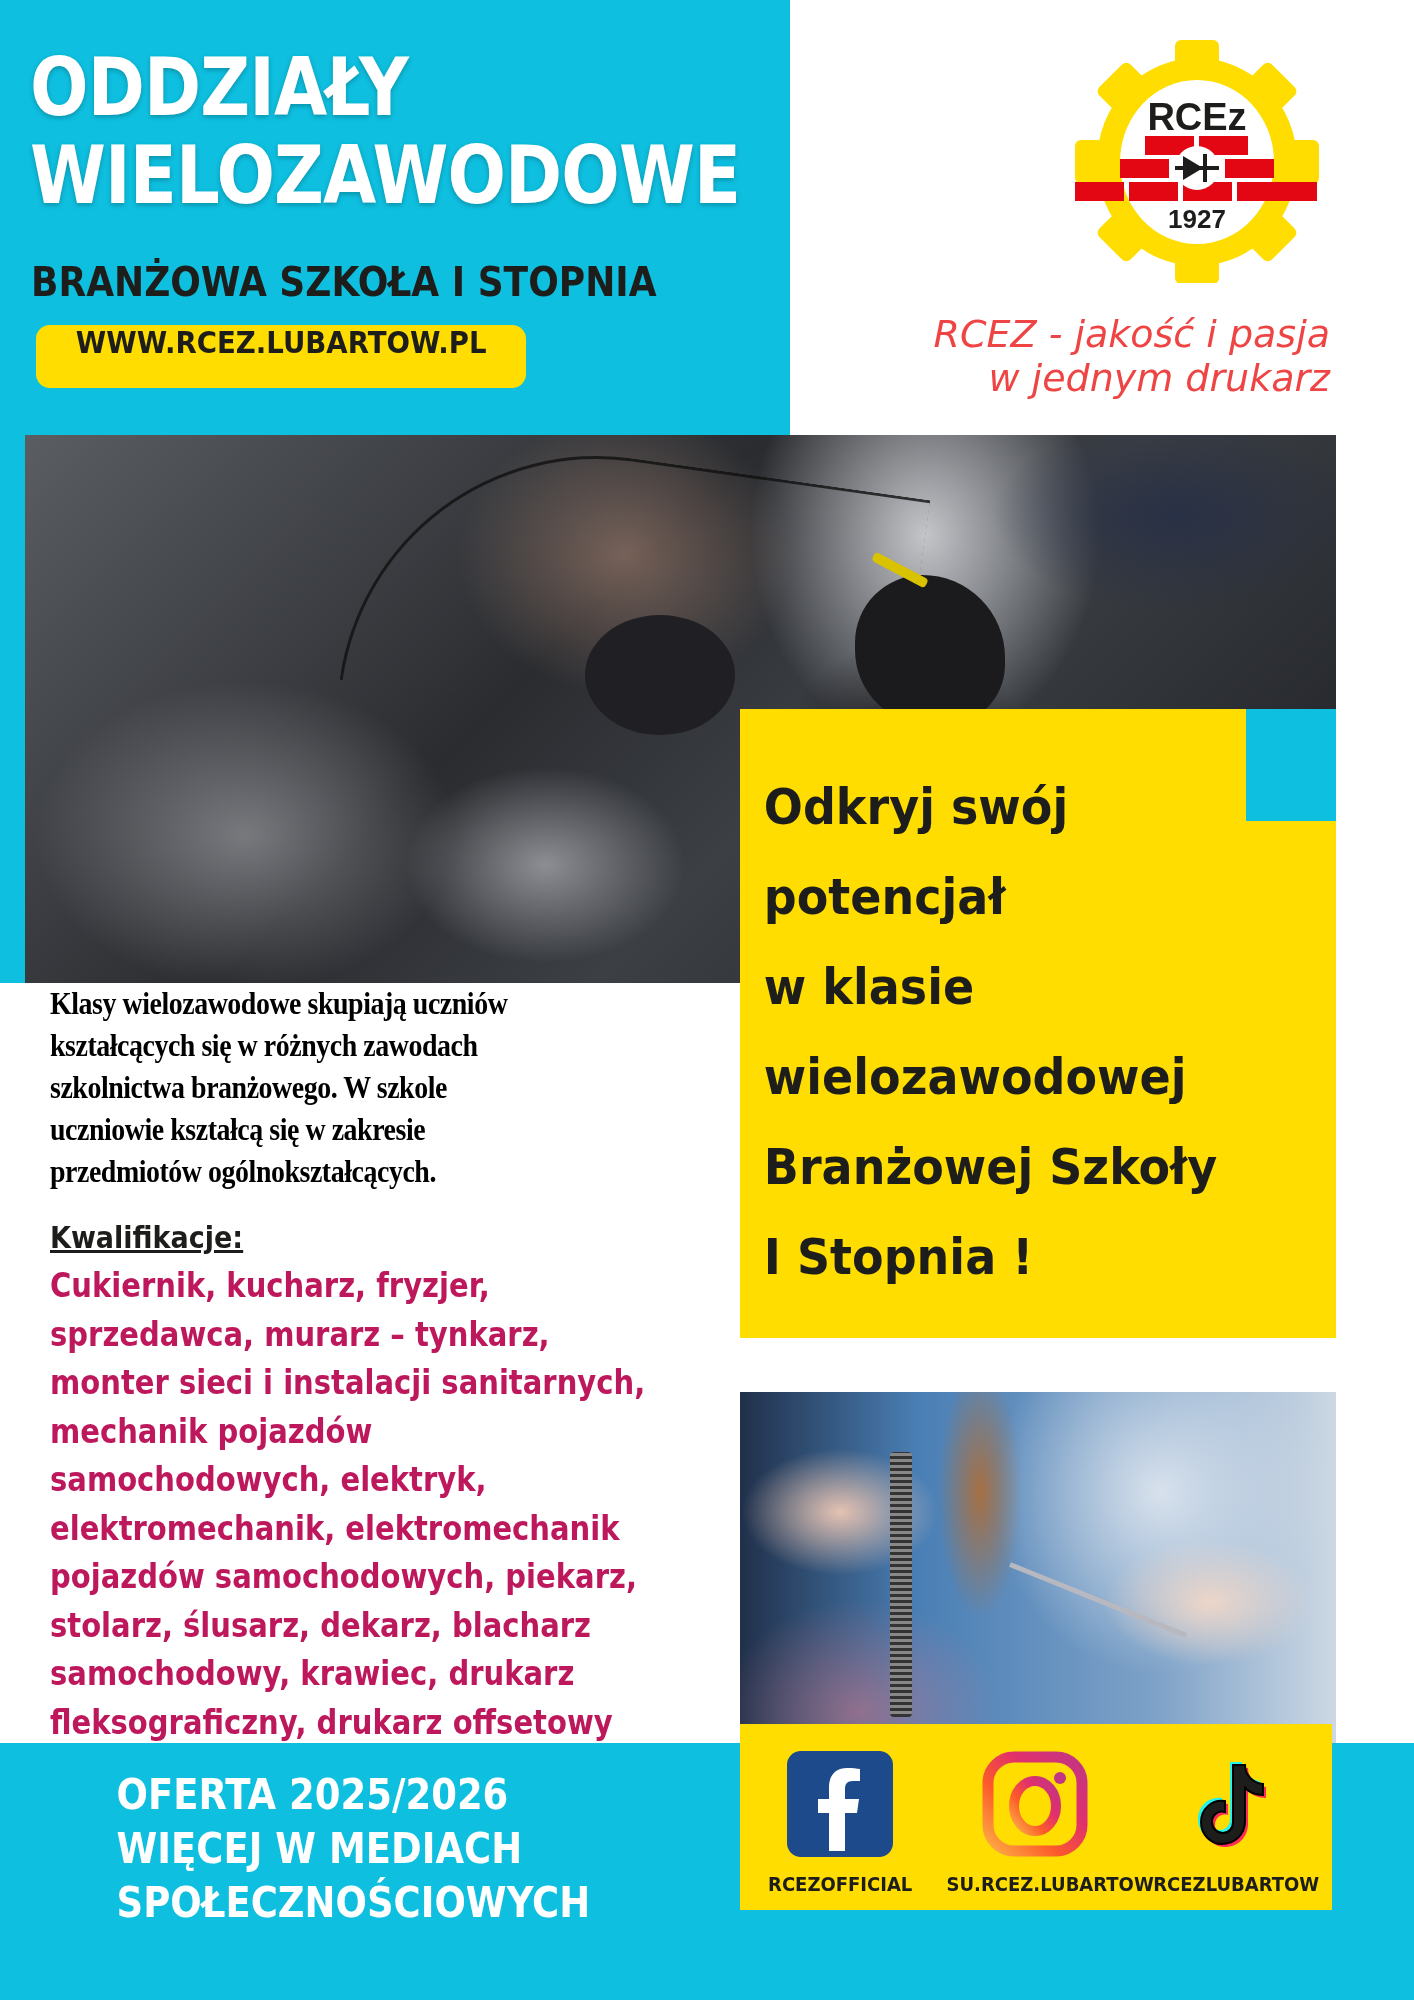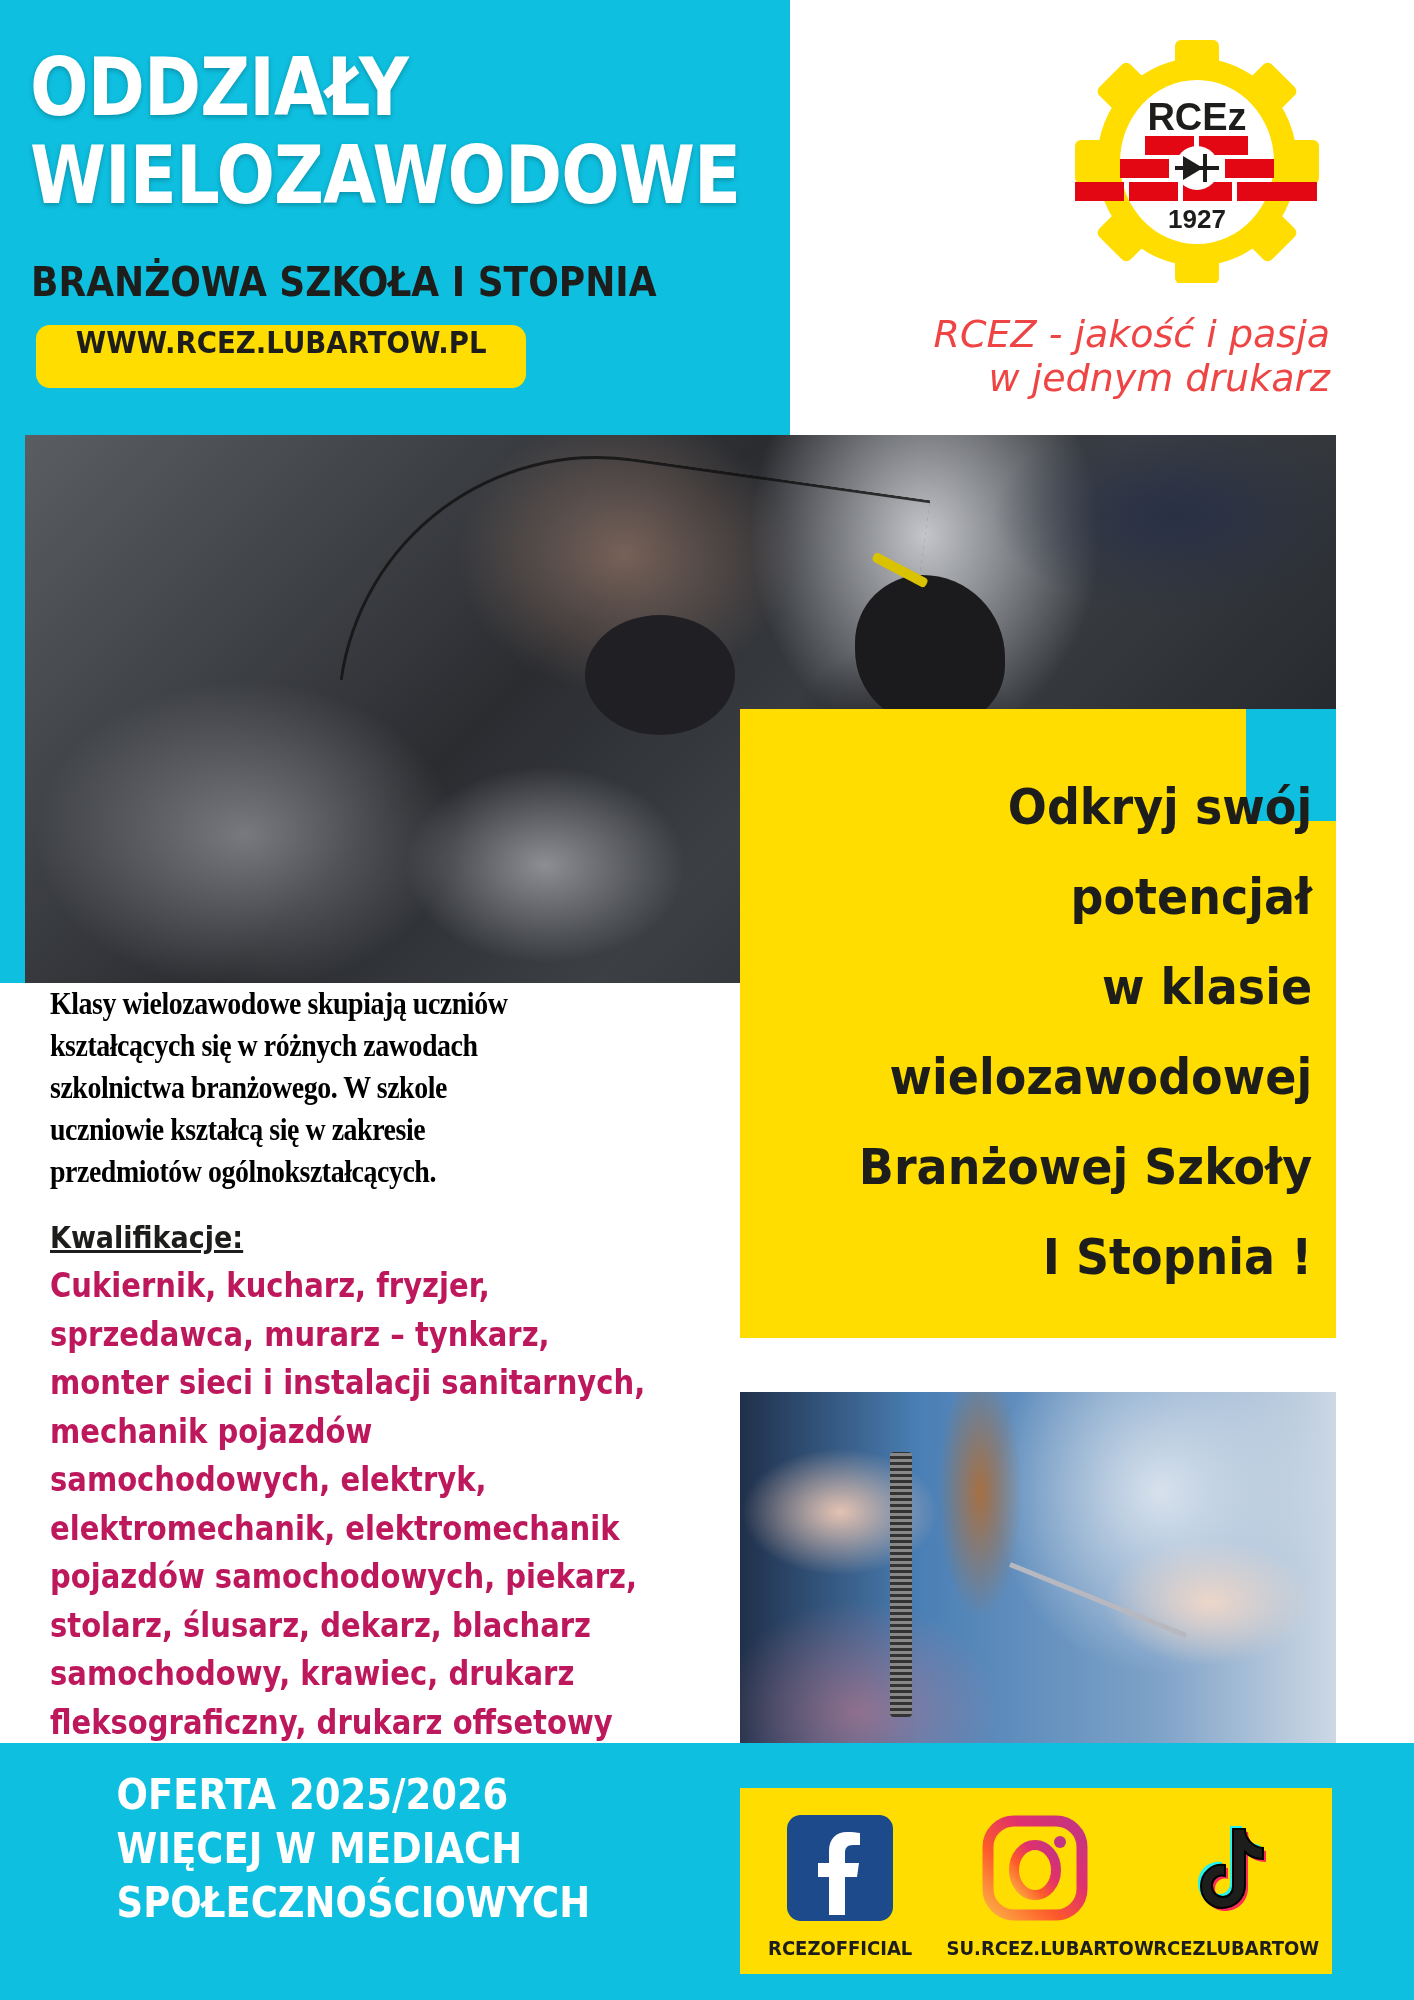--- a/index.html
+++ b/index.html
@@ -51,41 +51,41 @@
       radial-gradient(ellipse 60px 180px at 240px 100px, rgba(170,110,60,0.95), transparent 70%),
       radial-gradient(ellipse 200px 160px at 120px 320px, rgba(200,120,140,0.6), transparent 70%),
       radial-gradient(ellipse 240px 260px at 420px 100px, rgba(225,232,240,0.9), transparent 70%),
       linear-gradient(90deg, #20304a 0%, #4a7fb5 30%, #7ea2c8 70%, #cdd8e4 100%); }
   #hair-photo .comb { position: absolute; left: 150px; top: 60px; width: 22px; height: 265px; background: repeating-linear-gradient(0deg, #333 0 3px, #888 3px 6px); border-radius: 4px; }
   #hair-photo .scissors { position: absolute; left: 270px; top: 170px; width: 190px; height: 5px; background: #b8b8c0; transform: rotate(22deg); transform-origin: left center; }
 
   
   #promo { left: 740px; top: 709px; width: 596px; height: 629px; background: #ffdd00; }
   #promo-accent { left: 1246px; top: 709px; width: 90px; height: 112px; background: #0ebfdf; }
-  #promo-text { left: 740px; top: 762px; width: 596px; text-align: right; font-family: "DejaVu Sans", sans-serif;
+  #promo-text { left: 740px; top: 762px; width: 596px; text-align: left; font-family: "DejaVu Sans", sans-serif;
     font-weight: bold; font-size: 50px; line-height: 90px; color: #1d1d1b; }
   #promo-text span { display: block; transform: scaleX(0.92); }
 
   
   #description { left: 50px; top: 983px; width: 690px; font-family: Liberation Serif, serif; font-weight: bold;
     font-size: 31px; line-height: 42px; color: #000000; letter-spacing: -0.5px; }
   #description span { display: block; white-space: nowrap; transform: scaleX(0.9); transform-origin: left top; }
   #qual-label { left: 50px; top: 1220px; font-family: "DejaVu Sans", sans-serif; font-weight: bold; font-size: 30px;
     text-decoration: underline; color: #1d1d1b; transform: scaleX(0.9); transform-origin: left top; }
   #qual-list { left: 50px; top: 1262px; width: 690px; font-family: "DejaVu Sans", sans-serif; font-weight: bold;
     font-size: 33px; line-height: 48.5px; color: #be185d; }
   #qual-list span { display: block; white-space: nowrap; transform: scaleX(0.88); transform-origin: left top; }
 
   
   #bottom-band { left: 0; top: 1743px; width: 1414px; height: 257px; background: #0ebfdf; }
   #offer-text { left: 40px; top: 1768px; width: 638px; text-align: left; color: #ffffff; font-family: "DejaVu Sans", sans-serif;
     font-weight: bold; font-size: 42px; line-height: 54px; }
   #offer-text span { display: block; white-space: nowrap; transform: scaleX(0.88); transform-origin: right top; }
 
-  #social-box { left: 740px; top: 1788px; width: 592px; height: 186px; background: #ffdd00; }
+  #social-box { left: 740px; top: 1724px; width: 592px; height: 186px; background: #ffdd00; }
   .social { position: absolute; top: 0; width: 200px; height: 186px; }
   .social .icon { position: absolute; top: 27px; left: 50%; transform: translateX(-50%); width: 106px; height: 106px; }
   .social .handle { position: absolute; top: 148px; left: 0; width: 100%; text-align: center; font-family: "DejaVu Sans", sans-serif;
     font-weight: bold; font-size: 20px; color: #1d1d1b; white-space: nowrap; }
   .social .handle span { display: inline-block; transform: scaleX(0.9); }
   #social-fb { left: 0; }
   #social-ig { left: 195px; }
   #social-tt { left: 396px; }
   .fb-icon { background: #1d4a8b; border-radius: 14px; }
 </style>

